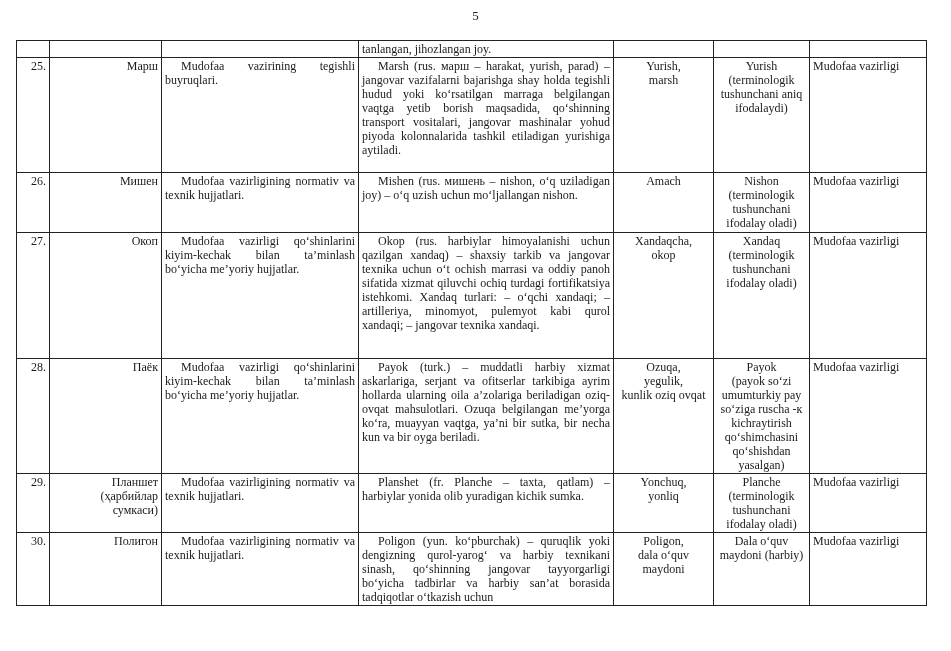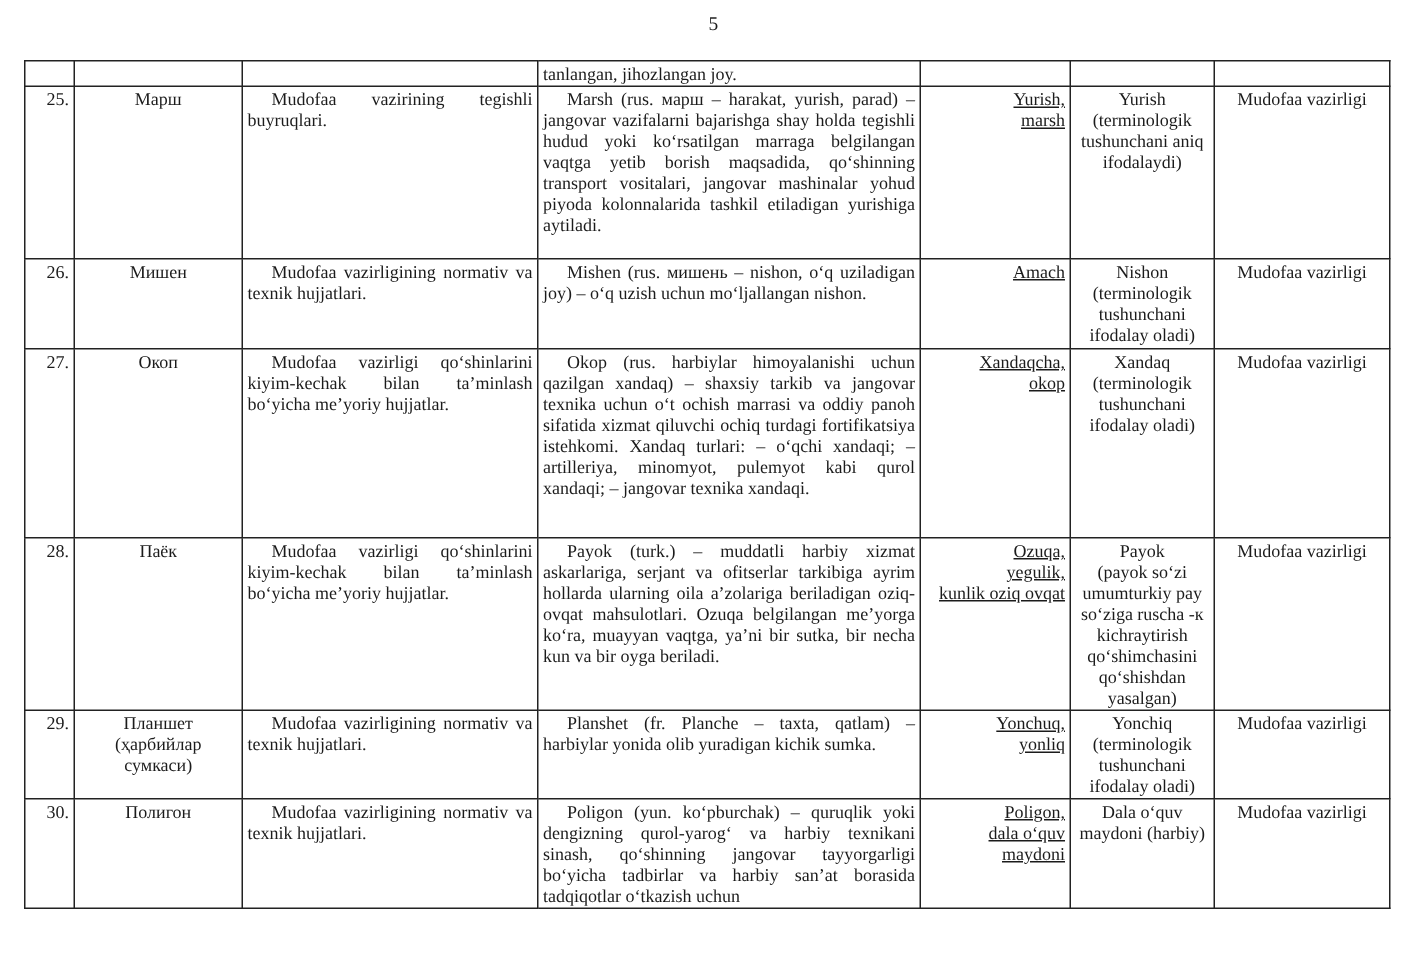--- a/index.html
+++ b/index.html
@@ -17,28 +17,28 @@
     border-collapse:collapse;table-layout:fixed;
     font-size:12px;line-height:14px;
   }
   table.terms td{
     border:1px solid #222222;
     vertical-align:top;
     padding:1px 3px;
     overflow:hidden;
   }
   td.c-num{text-align:right;}
-  td.c-term{text-align:center;margin-top:28px;}
+  td.c-term{text-align:right;margin-top:28px;}
   td.c-source{text-align:justify;}
   td.c-source .ind, td.c-def .ind{text-indent:16px;}
   td.c-def{text-align:justify;padding:1px 4px;}
-  td.c-variants{text-align:right;white-space:pre-line;text-decoration:underline;}
+  td.c-variants{text-align:center;white-space:pre-line;}
   td.c-rec{text-align:center;}
   td.c-rec .rec-term{font-weight:normal;}
-  td.c-ministry{text-align:center;}
+  td.c-ministry{}
   tr.h-carry{height:17px;}
   tr.h-r25{height:115px;}
   tr.h-r26{height:60px;}
   tr.h-r27{height:126px;padding-left:11px;}
   tr.h-r28{height:112px;}
   tr.h-r29{height:58px;}
   tr.h-r30{height:65px;}
 </style>
 </head>
 <body>
@@ -145,21 +145,21 @@
       <td class="c-term">Планшет (ҳарбийлар сумкаси)</td>
       <td class="c-source">
             <div class="ind">Mudofaa vazirligining normativ va texnik hujjatlari.</div>
           </td>
       <td class="c-def">
             <div class="ind">Planshet (fr. Planche – taxta, qatlam) – harbiylar yonida olib yuradigan kichik sumka.</div>
           </td>
       <td class="c-variants">Yonchuq,
 yonliq</td>
       <td class="c-rec">
-        <div class="rec-term">Yonchiq</div>
+        <div class="rec-term">Planche</div>
         <div class="rec-note">(terminologik tushunchani ifodalay oladi)</div>
       </td>
       <td class="c-ministry">Mudofaa vazirligi</td>
     </tr>
 
     <tr class="h-r30">
       <td class="c-num">30.</td>
       <td class="c-term">Полигон</td>
       <td class="c-source">
             <div class="ind">Mudofaa vazirligining normativ va texnik hujjatlari.</div>

